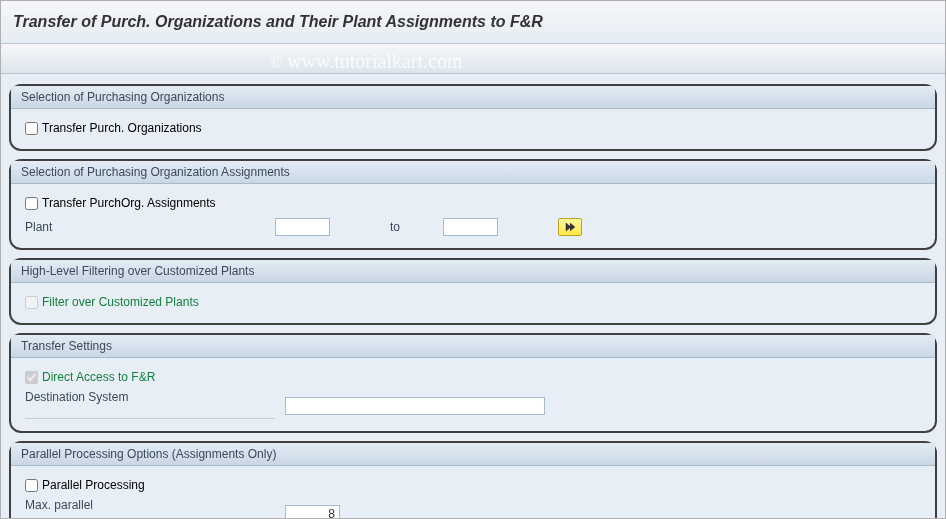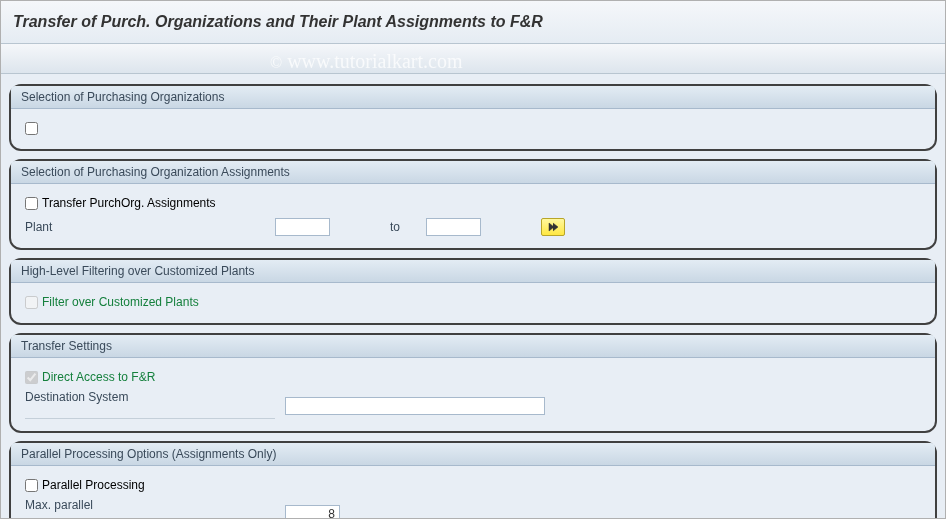--- a/index.html
+++ b/index.html
@@ -82,21 +82,21 @@
       background: #fff;
       height: 18px;
       padding: 0 4px;
       font-size: 12px;
       color: #333;
     }
     .small-input { width: 55px; }
     .med-input { width: 260px; }
     .num-input { width: 55px; text-align: right; }
     .to-label {
-      width: 96px;
+      width: 113px;
       padding-left: 60px;
       color: #3a4a5a;
     }
     .arrow-btn {
       width: 24px;
       height: 18px;
       background: linear-gradient(to bottom, #fff89e 0%, #ffe742 100%);
       border: 1px solid #b8a528;
       border-radius: 2px;
       display: flex;
@@ -128,20 +128,21 @@
   <span>www.tutorialkart.com</span>
 </div>
 
 <div class="content-area">
 
   <div class="group">
     <div class="group-header">Selection of Purchasing Organizations</div>
     <div class="group-body">
       <div class="row checkbox-cell">
         <input type="checkbox" style="">
+        <span>Transfer Purch. Organizations</span>
       </div>
     </div>
   </div>
 
   <div class="group">
     <div class="group-header">Selection of Purchasing Organization Assignments</div>
     <div class="group-body">
       <div class="row checkbox-cell">
         <input type="checkbox" style="">
         <span>Transfer PurchOrg. Assignments</span>

